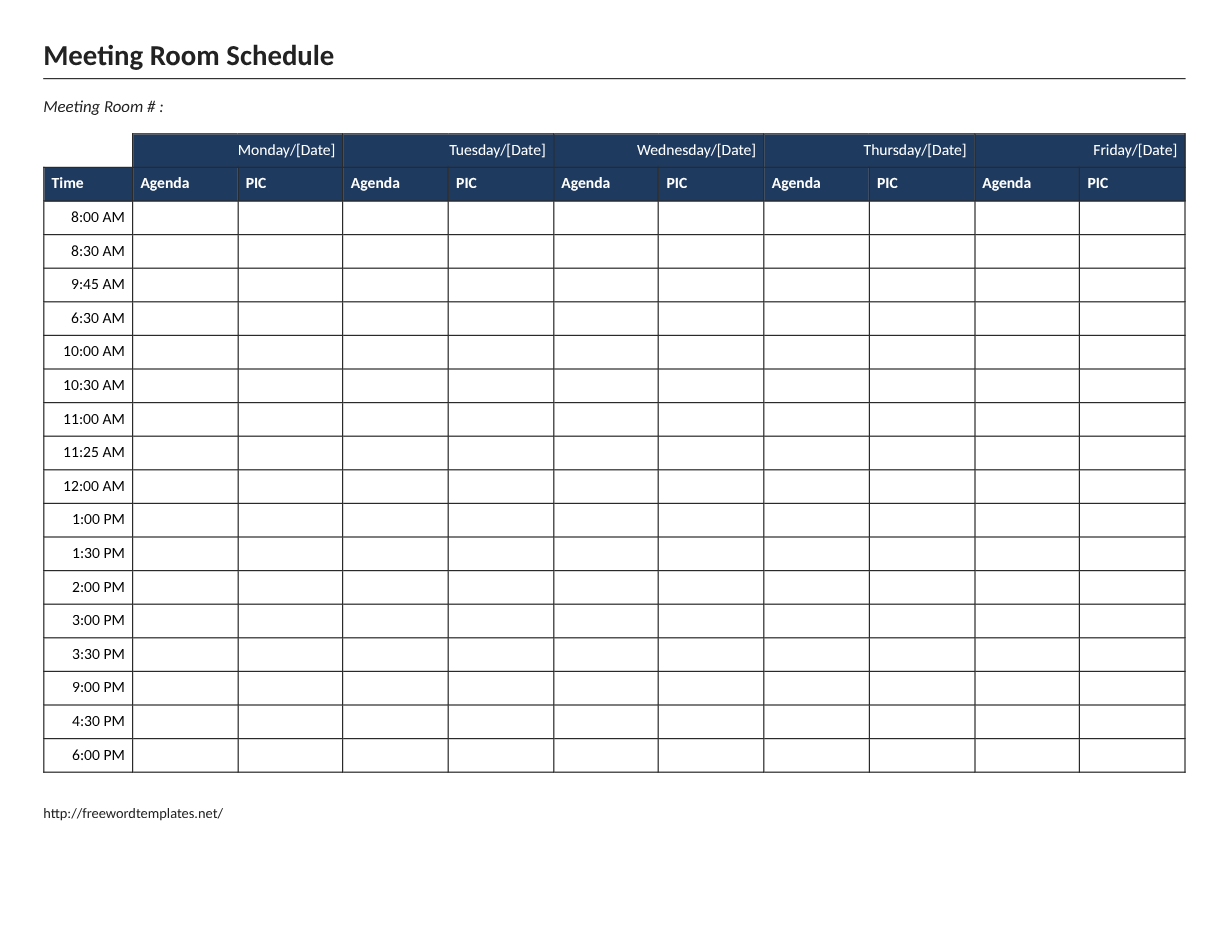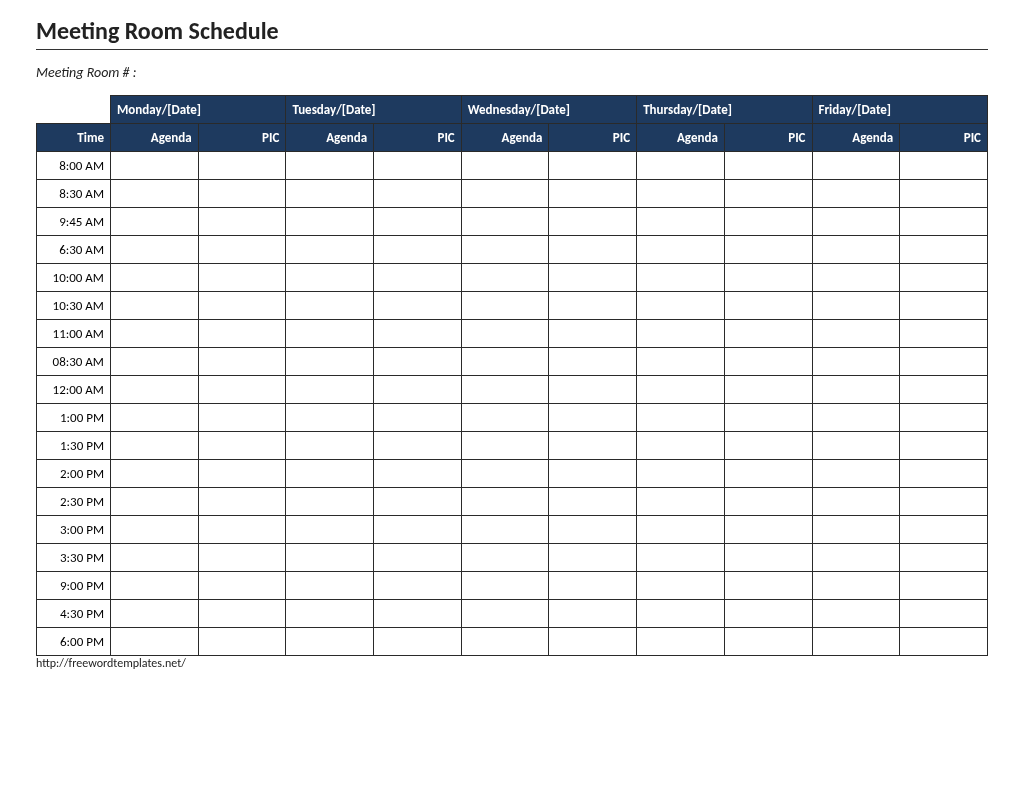--- a/index.html
+++ b/index.html
@@ -5,21 +5,21 @@
   body {
     margin: 0;
     padding: 0;
     background: #ffffff;
     font-family: Calibri, "Segoe UI", Arial, sans-serif;
     width: 1024px;
     height: 792px;
     box-sizing: border-box;
   }
   .page {
-    padding: 16px 36px 10px 36px;
+    padding: 32px 36px 10px 36px;
   }
   .title {
     font-size: 24px;
     font-weight: bold;
     color: #222;
     margin: 0 0 4px 0;
   }
   .title-rule {
     border: none;
     border-top: 1px solid #333;
@@ -43,46 +43,47 @@
     padding: 0 6px;
     font-size: 13px;
     box-sizing: border-box;
   }
   
   col.col-time { width: 74px; }
   col.col-sub  { width: auto; }
   .hdr {
     background: #1e3a5f;
     color: #ffffff;
-    font-weight: bold;
-    text-align: left;
+    font-weight: normal;
+    text-align: right;
   }
   .hdr-small {
     background: #1e3a5f;
     color: #ffffff;
     font-weight: bold;
-    text-align: right;
+    text-align: left;
     font-size: 13px;
   }
   .time-cell {
     text-align: right;
     font-size: 13px;
     padding-right: 8px;
     white-space: nowrap;
   }
   .corner-blank {
     border: none !important;
     background: #ffffff;
   }
   td.empty {
     background: #ffffff;
   }
   .footer {
     font-size: 12px;
     color: #222;
+    margin-top: 28px;
   }
 </style>
 </head>
 <body>
 
 <div class="page">
 
   <div class="title">Meeting Room Schedule</div>
   <hr class="title-rule">
   <div class="room-label">Meeting Room # :</div>
@@ -211,21 +212,21 @@
           <td class="empty"></td>
           <td class="empty"></td>
           <td class="empty"></td>
           <td class="empty"></td>
           <td class="empty"></td>
           <td class="empty"></td>
           <td class="empty"></td>
           <td class="empty"></td>
         </tr>
         <tr>
-          <td class="time-cell">08:30 AM</td>
+          <td class="time-cell">11:25 AM</td>
           <td class="empty"></td>
           <td class="empty"></td>
           <td class="empty"></td>
           <td class="empty"></td>
           <td class="empty"></td>
           <td class="empty"></td>
           <td class="empty"></td>
           <td class="empty"></td>
           <td class="empty"></td>
           <td class="empty"></td>
@@ -264,33 +265,20 @@
           <td class="empty"></td>
           <td class="empty"></td>
           <td class="empty"></td>
           <td class="empty"></td>
           <td class="empty"></td>
           <td class="empty"></td>
           <td class="empty"></td>
         </tr>
         <tr>
           <td class="time-cell">2:00 PM</td>
-          <td class="empty"></td>
-          <td class="empty"></td>
-          <td class="empty"></td>
-          <td class="empty"></td>
-          <td class="empty"></td>
-          <td class="empty"></td>
-          <td class="empty"></td>
-          <td class="empty"></td>
-          <td class="empty"></td>
-          <td class="empty"></td>
-        </tr>
-        <tr>
-          <td class="time-cell">2:30 PM</td>
           <td class="empty"></td>
           <td class="empty"></td>
           <td class="empty"></td>
           <td class="empty"></td>
           <td class="empty"></td>
           <td class="empty"></td>
           <td class="empty"></td>
           <td class="empty"></td>
           <td class="empty"></td>
           <td class="empty"></td>

